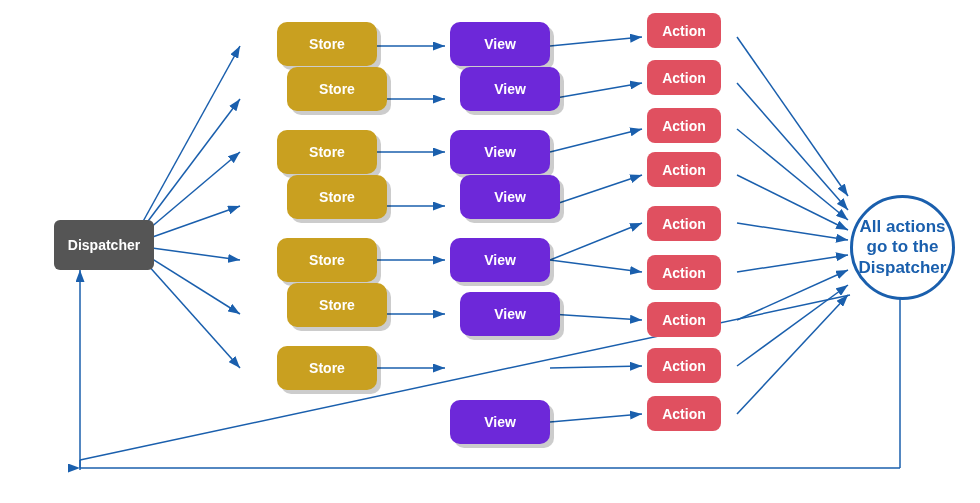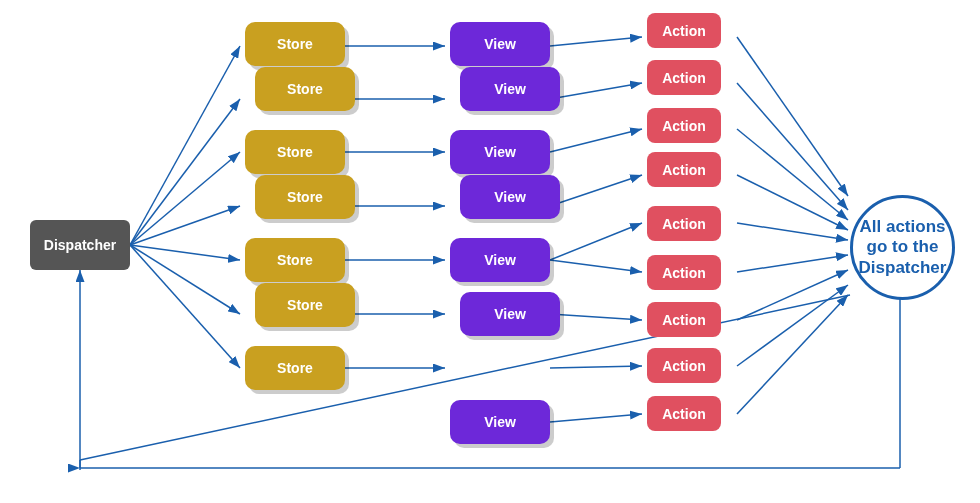--- a/index.html
+++ b/index.html
@@ -32,28 +32,30 @@
       font-size: 14px;
       border-radius: 8px;
       text-align: center;
     }
     .dispatcher {
       background: #555;
       color: #fff;
       width: 100px;
       height: 50px;
       border-radius: 6px;
+      margin-left: 24px;
     }
     .store {
       background: #C9A020;
       color: #fff;
       width: 100px;
       height: 44px;
       border-radius: 10px;
       box-shadow: 4px 4px 0px rgba(0,0,0,0.2);
+      margin-left: 32px;
     }
     .view {
       background: #6d28d9;
       color: #fff;
       width: 100px;
       height: 44px;
       border-radius: 10px;
       box-shadow: 4px 4px 0px rgba(0,0,0,0.2);
     }
     .action {

